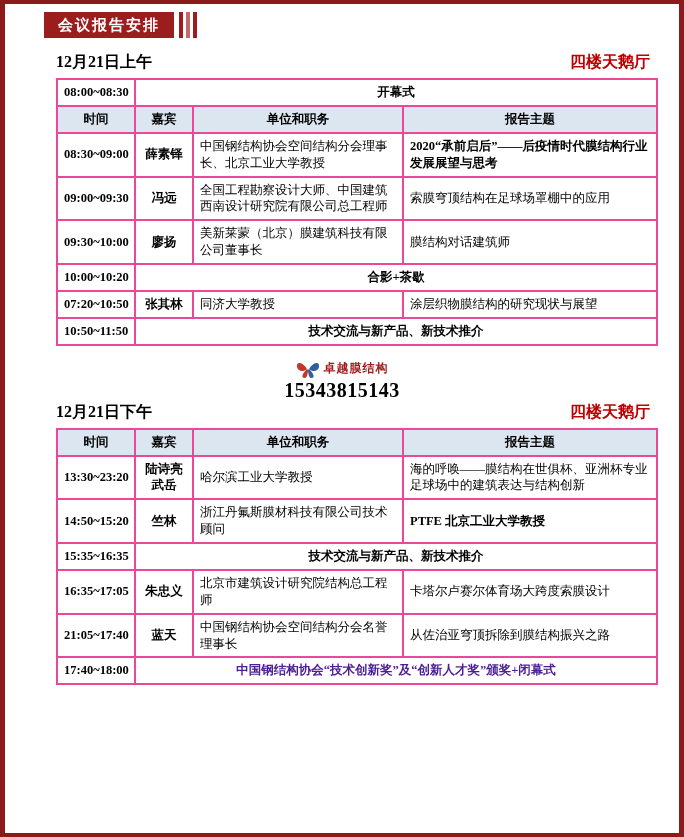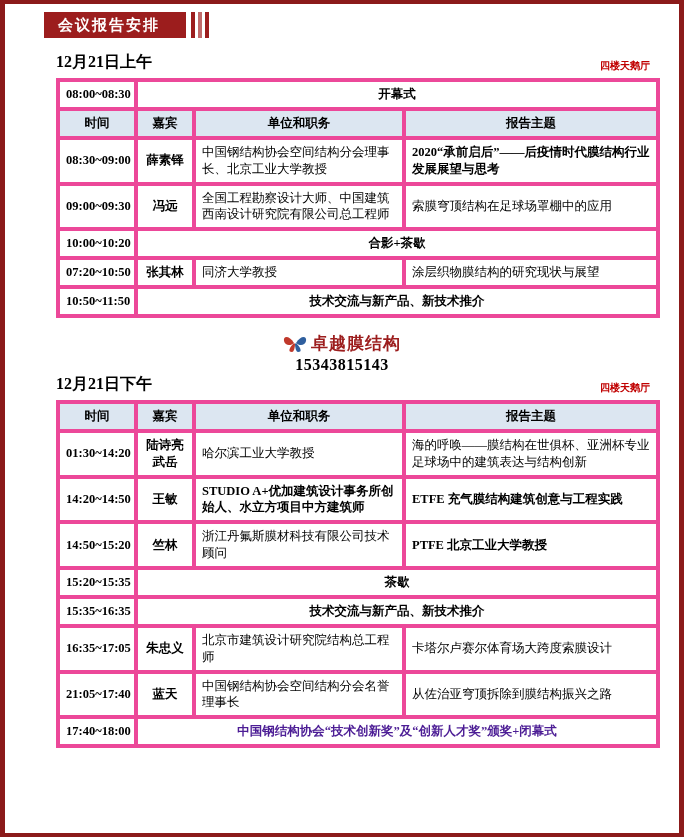--- a/index.html
+++ b/index.html
@@ -37,21 +37,21 @@
     display: flex;
     align-items: stretch;
     height: 26px;
   }
   .banner-title {
     background: #9c1d1d;
     color: #fff;
     font-weight: bold;
     font-size: 15px;
     letter-spacing: 2px;
-    padding: 3px 26px 3px 14px;
+    padding: 3px 14px 3px 14px;
     display: flex;
     align-items: center;
     font-family: "Liberation Sans", sans-serif;
   }
   .banner-bars {
     display: flex;
     align-items: stretch;
     margin-left: 2px;
   }
   .banner-bars i {
@@ -70,33 +70,33 @@
     align-items: flex-end;
     margin: 14px 26px 5px 48px;
   }
   .sec-date {
     font-weight: bold;
     font-size: 16px;
     color: #000;
   }
   .sec-room {
     font-weight: bold;
-    font-size: 10px;
+    font-size: 16px;
     color: #c00000;
   }
 
   
   table.sched {
     border-collapse: collapse;
     width: 600px;
     margin: 0 0 0 48px;
     table-layout: fixed;
   }
   table.sched td, table.sched th {
-    border: 4px solid #ec4899;
+    border: 2px solid #ec4899;
     padding: 4px 6px;
     vertical-align: middle;
     font-size: 12.5px;
     line-height: 1.35;
   }
   col.c-time { width: 78px; }
   col.c-guest { width: 58px; }
   col.c-org { width: 210px; }
   col.c-topic { width: 254px; }
 
@@ -151,27 +151,27 @@
   }
   .logo-mark {
     width: 22px; height: 18px;
     position: relative;
     display: inline-block;
   }
   .logo-mark svg { display: block; }
   .logo-text {
     color: #9c1d1d;
     font-weight: bold;
-    font-size: 17px;
+    font-size: 12px;
     letter-spacing: 1px;
     font-family: "Liberation Sans", sans-serif;
   }
   .logo-phone {
     font-weight: bold;
-    font-size: 16px;
+    font-size: 20px;
     letter-spacing: 0.5px;
     margin-top: 1px;
     font-family: "Liberation Serif", serif;
   }
   .sec-head.tight { margin-top: 0; text-align: center; }
 </style>
 </head>
 <body>
 
 <div class="page-frame"></div>
@@ -213,20 +213,26 @@
         <td class="time-cell">08:30~09:00</td>
         <td class="guest-cell">薛素铎</td>
         <td class="org-cell">中国钢结构协会空间结构分会理事长、北京工业大学教授</td>
         <td class="topic-cell bold">2020“承前启后”——后疫情时代膜结构行业发展展望与思考</td>
       </tr>
       <tr>
         <td class="time-cell">09:00~09:30</td>
         <td class="guest-cell">冯远</td>
         <td class="org-cell">全国工程勘察设计大师、中国建筑西南设计研究院有限公司总工程师</td>
         <td class="topic-cell">索膜穹顶结构在足球场罩棚中的应用</td>
+      </tr>
+      <tr>
+        <td class="time-cell">09:30~10:00</td>
+        <td class="guest-cell">廖扬</td>
+        <td class="org-cell">美新莱蒙（北京）膜建筑科技有限公司董事长</td>
+        <td class="topic-cell">膜结构对话建筑师</td>
       </tr>
       <tr>
         <td class="time-cell">10:00~10:20</td>
         <td colspan="3" class="full-ctr">合影+茶歇</td>
       </tr>
       <tr>
         <td class="time-cell">07:20~10:50</td>
         <td class="guest-cell">张其林</td>
         <td class="org-cell">同济大学教授</td>
         <td class="topic-cell">涂层织物膜结构的研究现状与展望</td>
@@ -266,43 +272,33 @@
         <col class="c-topic">
     </colgroup>
     <tbody>
       <tr class="thead">
         <td>时间</td>
         <td>嘉宾</td>
         <td>单位和职务</td>
         <td>报告主题</td>
       </tr>
       <tr>
-        <td class="time-cell">01:30~14:20</td>
+        <td class="time-cell">13:30~23:20</td>
         <td class="guest-cell" style="white-space:pre-line">陆诗亮
 武岳</td>
         <td class="org-cell">哈尔滨工业大学教授</td>
         <td class="topic-cell">海的呼唤——膜结构在世俱杯、亚洲杯专业足球场中的建筑表达与结构创新</td>
       </tr>
       <tr>
-        <td class="time-cell">14:20~14:50</td>
-        <td class="guest-cell">王敏</td>
-        <td class="org-cell bold">STUDIO A+优加建筑设计事务所创始人、水立方项目中方建筑师</td>
-        <td class="topic-cell bold">ETFE 充气膜结构建筑创意与工程实践</td>
-      </tr>
-      <tr>
         <td class="time-cell">14:50~15:20</td>
         <td class="guest-cell">竺林</td>
         <td class="org-cell">浙江丹氟斯膜材科技有限公司技术顾问</td>
         <td class="topic-cell bold">PTFE 北京工业大学教授</td>
       </tr>
       <tr>
-        <td class="time-cell">15:20~15:35</td>
-        <td colspan="3" class="full-ctr">茶歇</td>
-      </tr>
-      <tr>
         <td class="time-cell">15:35~16:35</td>
         <td colspan="3" class="full-ctr">技术交流与新产品、新技术推介</td>
       </tr>
       <tr>
         <td class="time-cell">16:35~17:05</td>
         <td class="guest-cell">朱忠义</td>
         <td class="org-cell">北京市建筑设计研究院结构总工程师</td>
         <td class="topic-cell">卡塔尔卢赛尔体育场大跨度索膜设计</td>
       </tr>
       <tr>

